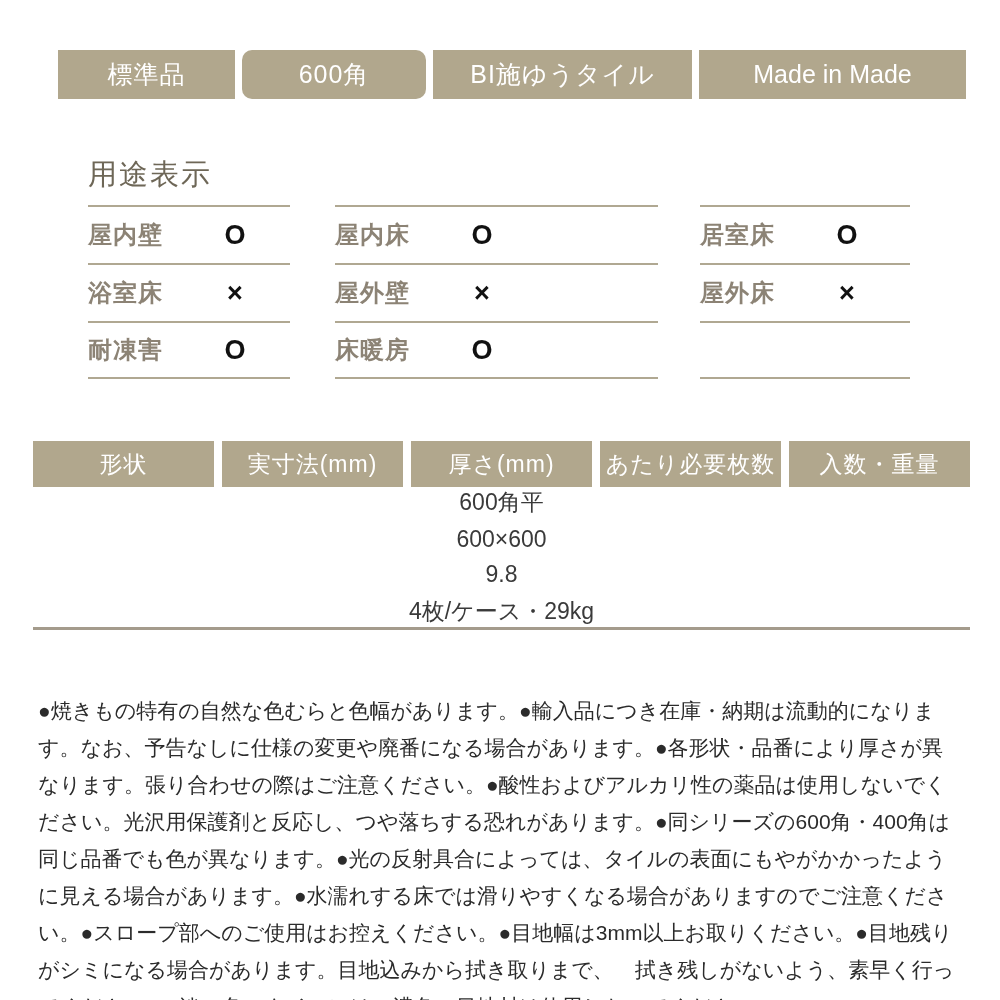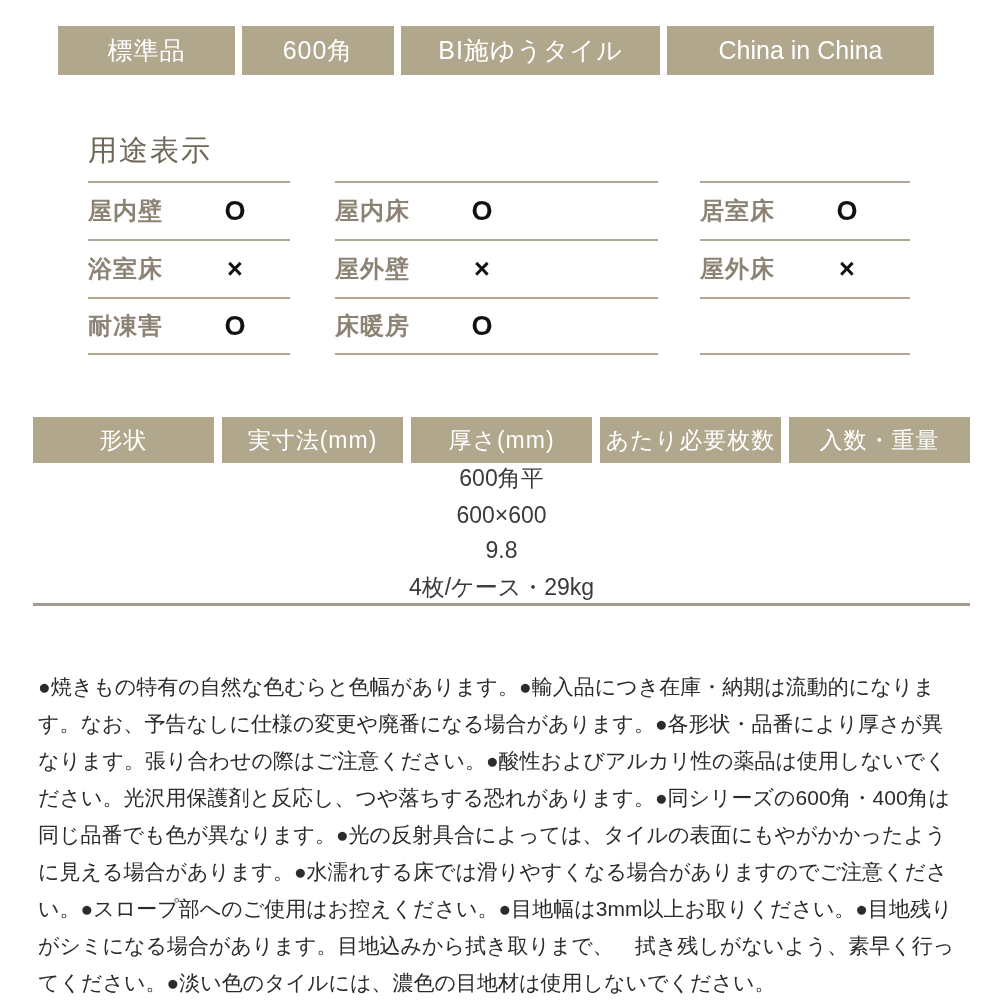--- a/index.html
+++ b/index.html
@@ -12,26 +12,26 @@
     --value:#3a3a3a;
     --header_text:#ffffff;
     --background:#ffffff;
   }
   *{margin:0;padding:0;box-sizing:border-box;}
   html,body{width:1000px;height:1000px;background:var(--background);
     font-family:"Liberation Sans","DejaVu Sans",sans-serif;}
   .page{position:relative;width:1000px;height:1000px;overflow:hidden;}
 
   
-  .badges{display:flex;gap:7px;margin:26px 0 0 58px;}
+  .badges{display:flex;gap:7px;margin:50px 0 0 58px;}
   .badge{height:49px;background:var(--accent);color:var(--header_text);
     display:flex;align-items:center;justify-content:center;
     font-size:25px;letter-spacing:1px;}
   .badge.b1{width:177px;}
-  .badge.b2{width:152px;}
+  .badge.b2{width:184px;border-radius:10px;}
   .badge.b3{width:259px;}
   .badge.b4{width:267px;letter-spacing:0;}
 
   
   .usage-title{margin:60px 0 16px 88px;font-size:29px;line-height:30px;
     font-weight:normal;color:var(--title);letter-spacing:2px;}
   .usage-tables{display:flex;margin:14px 0 0 88px;align-items:flex-start;}
   .utable{display:block;}
   .utable.t1{width:202px;}
   .utable.t2{width:323px;margin-left:45px;}
@@ -58,21 +58,21 @@
 </style>
 </head>
 <body>
 
 <div class="page">
 
   <div class="badges">
     <div class="badge b1">標準品</div>
     <div class="badge b2">600角</div>
     <div class="badge b3">BI施ゆうタイル</div>
-    <div class="badge b4">China in China</div>
+    <div class="badge b4">Made in Made</div>
   </div>
 
   <h2 class="usage-title">用途表示</h2>
 
   <div class="usage-tables">
     <div class="utable t1">
       <div class="urow">
         <span class="ulabel">屋内壁</span>
         <span class="umark">O</span>
       </div>

